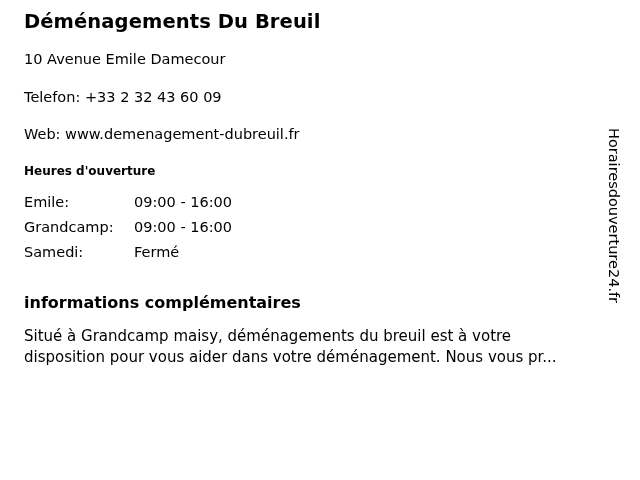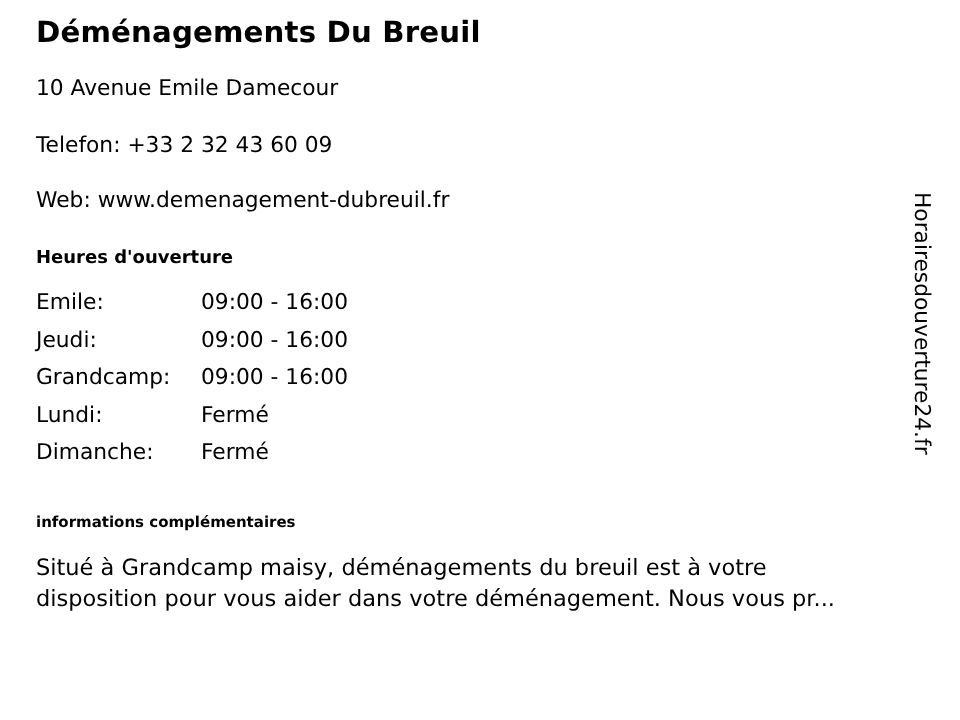--- a/index.html
+++ b/index.html
@@ -61,21 +61,21 @@
     white-space: nowrap;
   }
   table.hours td.day {
     width: 110px;
     padding-right: 6px;
   }
   table.hours td.time {
     width: 160px;
   }
   .extra-heading {
-    font-size: 10px;
+    font-size: 16px;
     font-weight: bold;
     margin: 24px 0 14px 0;
   }
   .extra-text {
     font-size: 15px;
     line-height: 21.5px;
     width: 562px;
   }
   .vertical-brand {
     position: absolute;
@@ -113,33 +113,25 @@
 
     <h2 class="section-heading">Heures d'ouverture</h2>
 
     <table class="hours">
       <tbody>
         <tr>
           <td class="day">Emile:</td>
           <td class="time">09:00 - 16:00</td>
         </tr>
         <tr>
-          <td class="day">Jeudi:</td>
-          <td class="time">09:00 - 16:00</td>
-        </tr>
-        <tr>
           <td class="day">Grandcamp:</td>
           <td class="time">09:00 - 16:00</td>
         </tr>
         <tr>
-          <td class="day">Lundi:</td>
-          <td class="time">Fermé</td>
-        </tr>
-        <tr>
-          <td class="day">Dimanche:</td>
+          <td class="day">Samedi:</td>
           <td class="time">Fermé</td>
         </tr>
       </tbody>
     </table>
 
     <h2 class="extra-heading">informations complémentaires</h2>
 
     <div class="extra-text">Situé à Grandcamp maisy, déménagements du breuil est à votre disposition pour vous aider dans votre déménagement. Nous vous pr...</div>
 
   </div>

